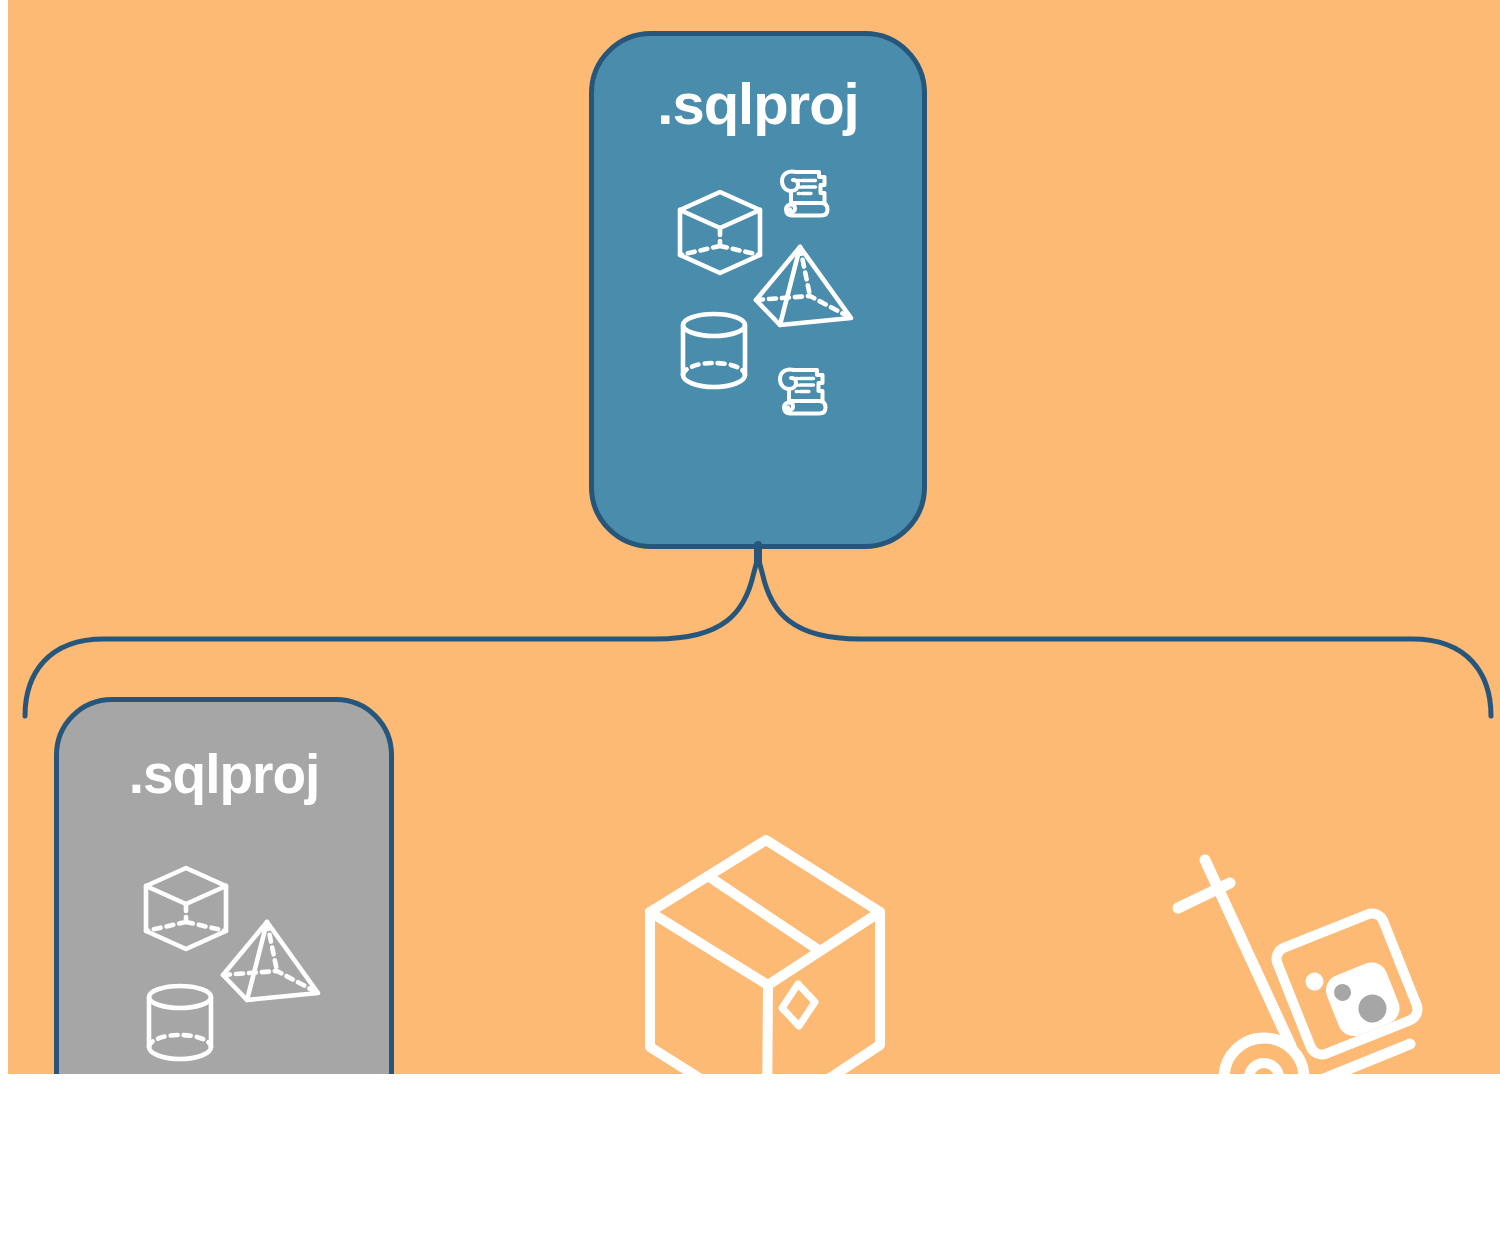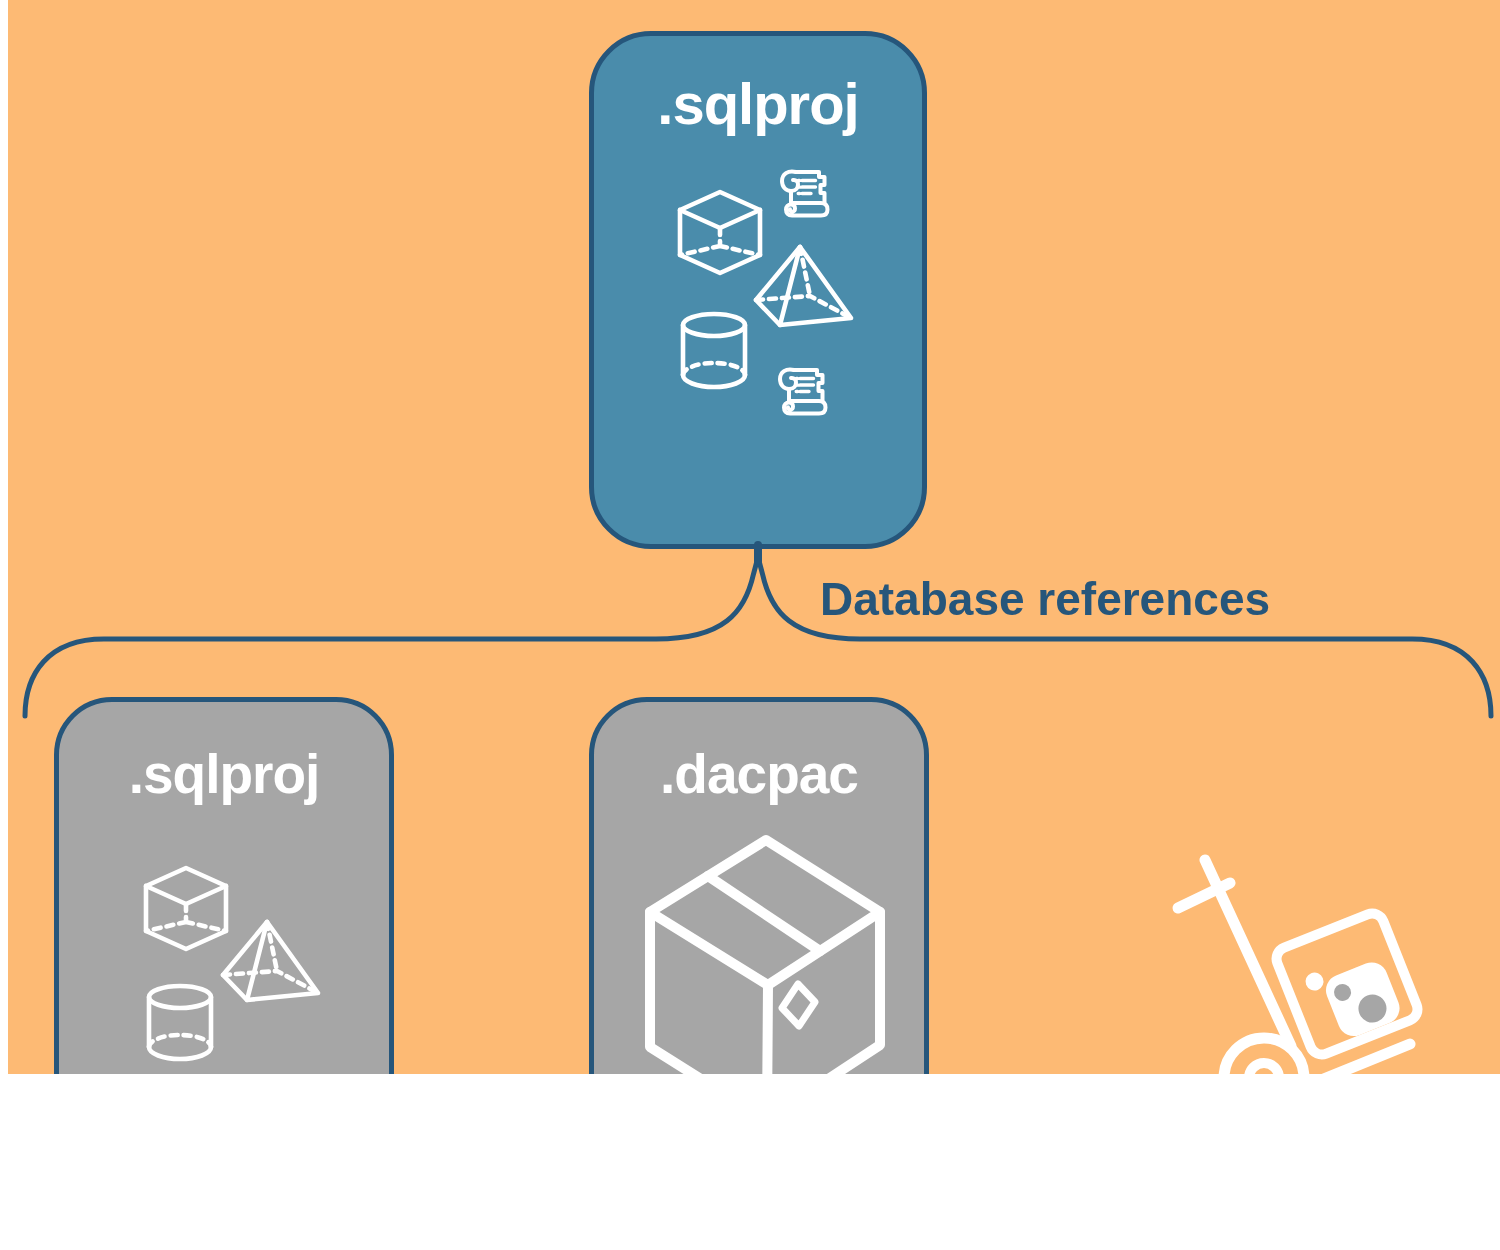--- a/index.html
+++ b/index.html
@@ -53,27 +53,23 @@
 </style>
 </head>
 <body>
 
 <div class="canvas">
 
   <div class="card parent">
     <div class="card-title">.sqlproj</div>
   </div>
 
-  <div class="connector-label">Database references</div>
 
   <div class="card child child-0">
     <div class="card-title">.sqlproj</div>
-  </div>
-  <div class="card child child-1">
-    <div class="card-title">.dacpac</div>
   </div>
 
   <svg class="overlay" viewBox="0 0 1500 1250">
     <defs>
 
       <g id="def-cube" fill="none" stroke="#ffffff" stroke-width="4.6" stroke-linecap="round" stroke-linejoin="round">
         <path d="M 0 -40 L 40 -22 L 40 23 L 0 41 L -40 23 L -40 -22 Z"></path>
         <path d="M -40 -22 L 0 -4 L 40 -22"></path>
         <path d="M 0 -4 L 0 14 M 0 14 L -40 23 M 0 14 L 40 23" stroke-dasharray="7 6"></path>
       </g>

